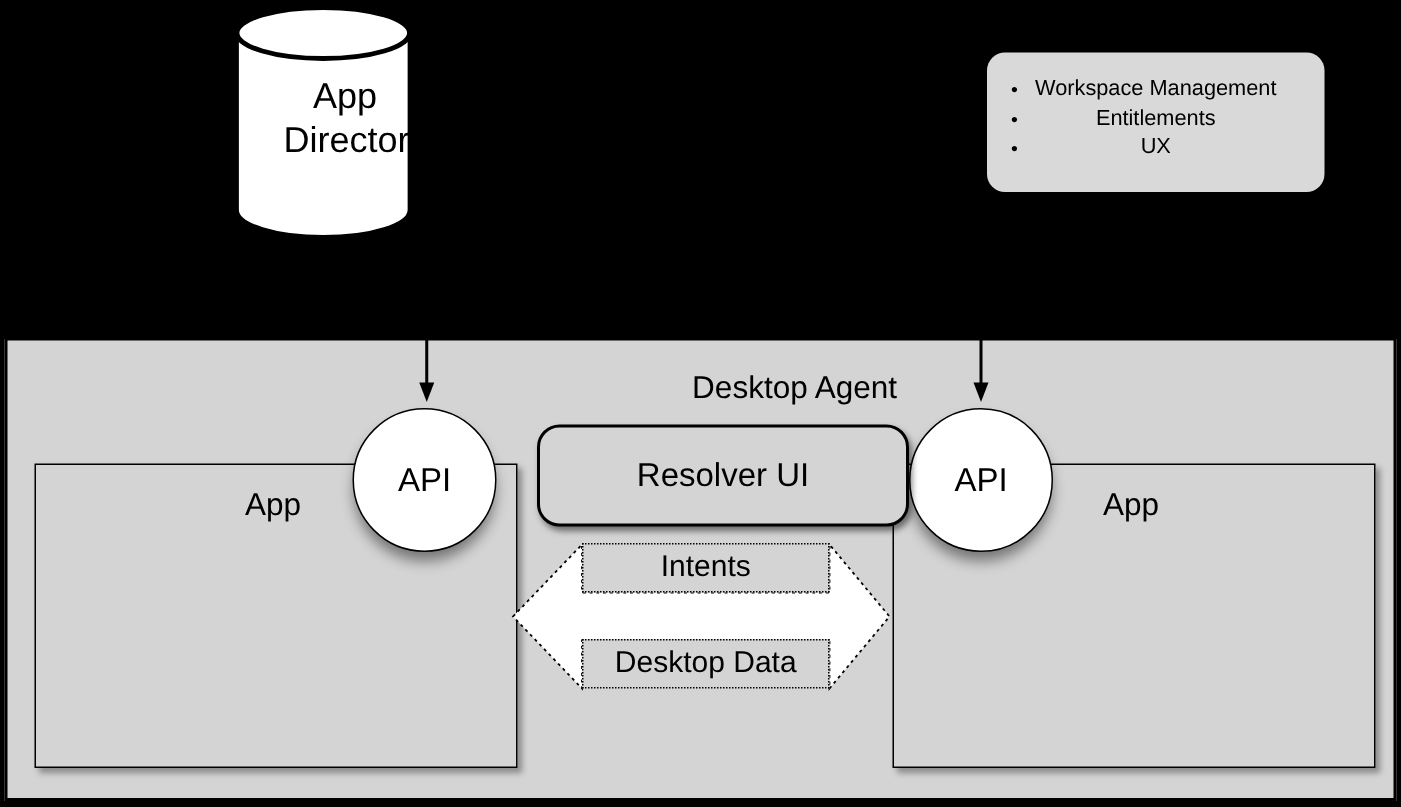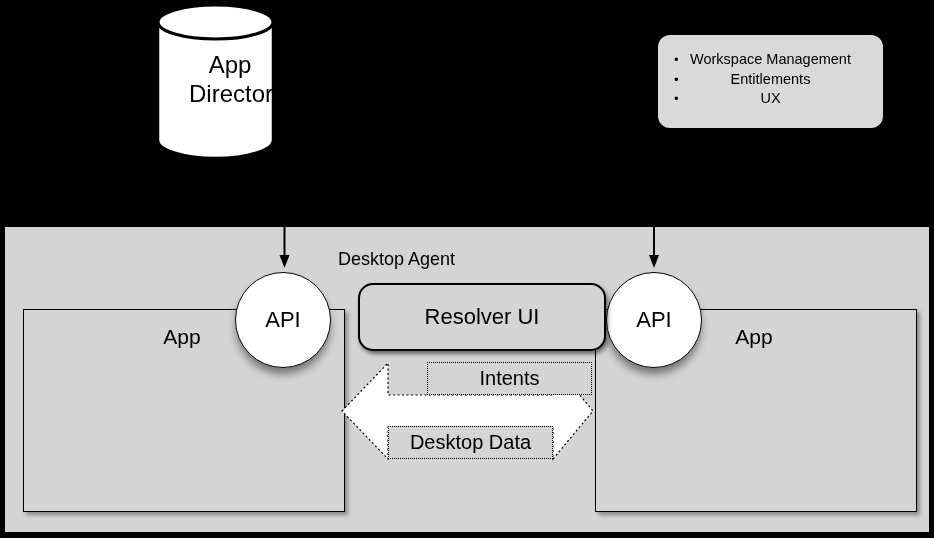--- a/index.html
+++ b/index.html
@@ -69,21 +69,21 @@
     display:flex;align-items:center;justify-content:center;
     font-size:22px;
     box-shadow:0 7px 9px -1px rgba(0,0,0,.45);
     text-align:center;
   }
   .api-circle.left{left:235px;}
   .api-circle.right{left:606px;}
 
   .desktop-agent-title{
     left:338px;top:248px;width:260px;
-    text-align:left;font-size:18px;line-height:22px;
+    text-align:right;font-size:21px;line-height:22px;
   }
 
   .resolver-box{
     left:358px;top:283px;width:248px;height:68px;
     background:var(--panel-fill);
     border:2px solid var(--stroke);
     border-radius:15px;
     display:flex;align-items:center;justify-content:center;
     font-size:22px;
     box-shadow:2px 3px 4px rgba(0,0,0,.5);
@@ -99,21 +99,21 @@
     stroke-dasharray:2 2.5;
   }
 
   .flow-label{
     left:388px;width:165px;height:33px;
     background:var(--panel-fill);
     border:1px dotted var(--stroke);
     display:flex;align-items:center;justify-content:center;
     font-size:20px;
   }
-  .flow-label.intents{top:362px;margin-left:39px;}
+  .flow-label.intents{top:362px;}
   .flow-label.context{top:426px;}
 </style>
 </head>
 <body>
 
 <div class="abs top-section"></div>
 
 <div class="abs panel"></div>
 
 <svg class="abs cylinder-svg" width="119" height="158" viewBox="0 0 119 158">

